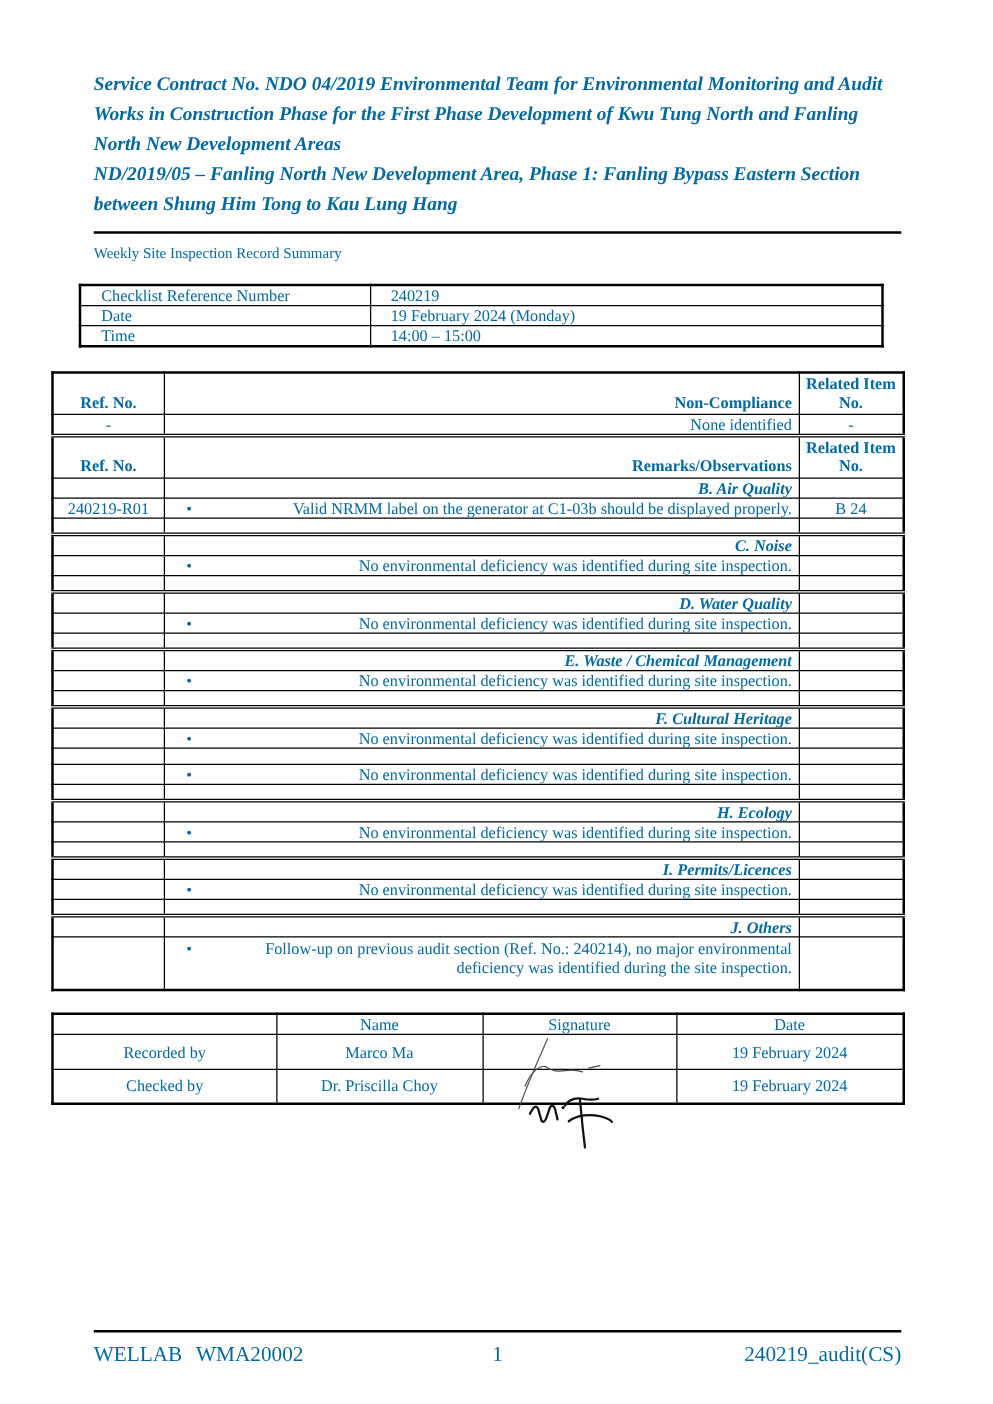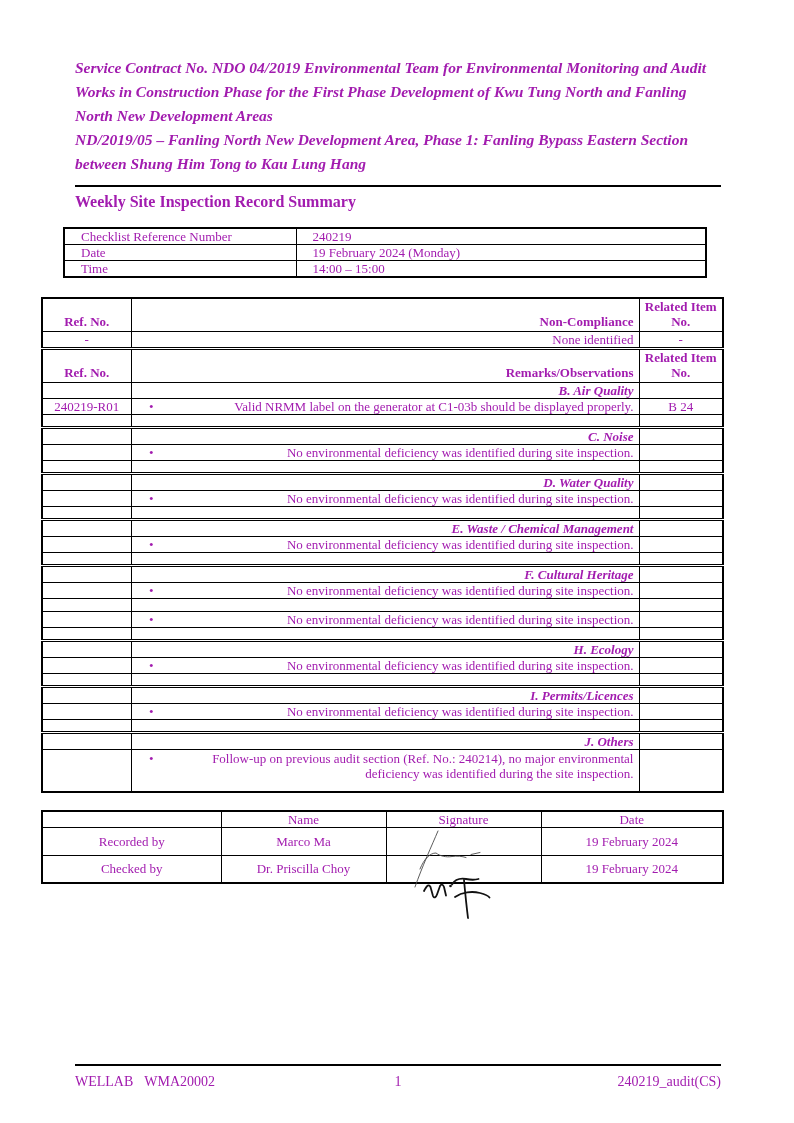--- a/index.html
+++ b/index.html
@@ -3,41 +3,41 @@
 <meta charset="utf-8">
 <style>
   * { margin: 0; padding: 0; box-sizing: border-box; }
   html, body { background: #ffffff; }
   .page {
     position: relative;
     width: 794px;
     height: 1123px;
     background: #ffffff;
     font-family: "Liberation Serif", "DejaVu Serif", serif;
-    color: #a21caf;
+    color: #0369a1;
     overflow: hidden;
   }
   
   .header-block {
     margin: 56px 73px 0 75px;
   }
   .header-block p {
     font-size: 15.5px;
     font-weight: bold;
     font-style: italic;
     line-height: 24px;
   }
   .header-rule {
     margin: 9px 73px 0 75px;
     border-top: 2px solid #000;
   }
   .doc-title {
     margin: 7px 73px 0 75px;
-    font-size: 16px;
-    font-weight: bold;
+    font-size: 12px;
+    font-weight: normal;
     line-height: 16px;
   }
   
   table { border-collapse: collapse; table-layout: fixed; }
   td, th {
     border: 1px solid #000;
     font-size: 13px;
     line-height: 15px;
     font-weight: normal;
     padding: 0 5px;
@@ -102,21 +102,21 @@
     top: 1064px;
     border-top: 2px solid #000;
   }
   .footer-row {
     position: absolute;
     left: 75px;
     right: 73px;
     top: 1074px;
     display: flex;
     align-items: center;
-    font-size: 14px;
+    font-size: 17px;
   }
   .footer-left { display: flex; gap: 11px; width: 240px; }
   .footer-center { flex: 1; text-align: center; }
   .footer-right { width: 240px; text-align: right; }
 </style>
 </head>
 <body>
 
 <div class="page">
 

